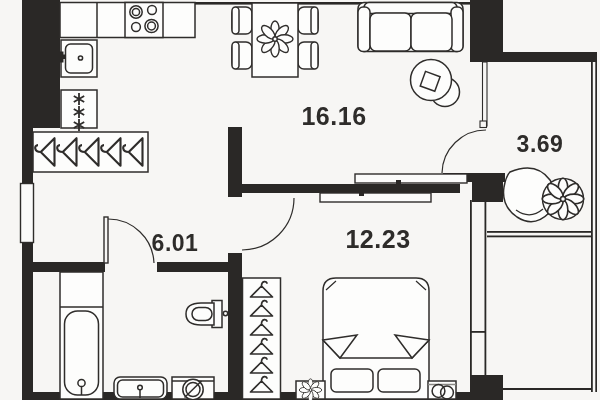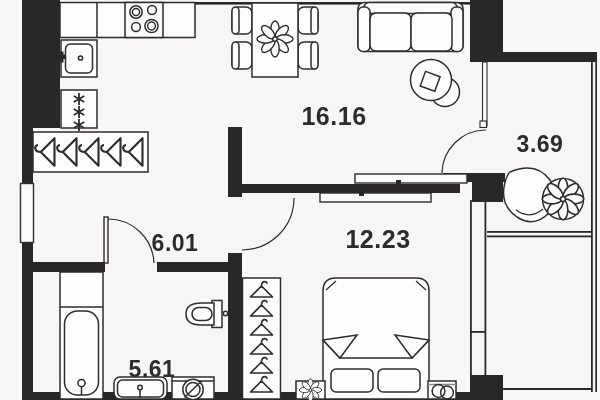--- a/index.html
+++ b/index.html
@@ -227,14 +227,13 @@
       <circle cx="438.5" cy="391" r="6.4" fill="none"></circle>
       <circle cx="447" cy="392.5" r="6.4" fill="none"></circle>
     </g>
   </g>
 </svg>
 
   <div class="room-label lbl-lg" style="left:334px;top:102px;">16.16</div>
   <div class="room-label lbl-md" style="left:540px;top:95px;">3.69</div>
   <div class="room-label lbl-md" style="left:175px;top:194px;">6.01</div>
   <div class="room-label lbl-lg" style="left:378px;top:225px;">12.23</div>
-  <div class="room-label lbl-md" style="left:152px;top:320px;">5.61</div>
 </div>
 
 </body></html>

